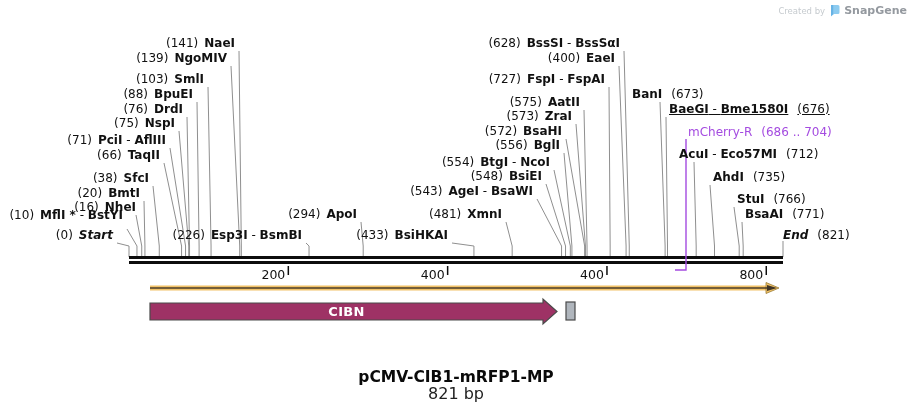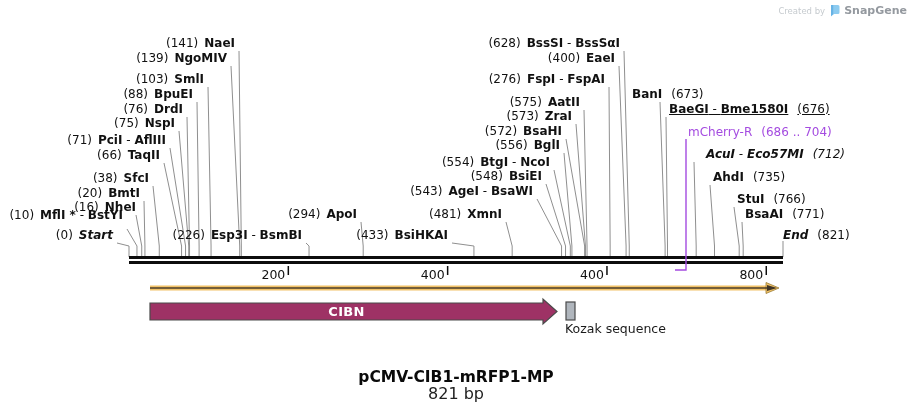--- a/index.html
+++ b/index.html
@@ -103,39 +103,38 @@
       <div class="site-label pf" style="top: 208px; right: 555px;"><span class="pos">(294)</span><span class="nm"><span>ApoI</span></span></div>
       <div class="site-label pf" style="top: 229px; right: 464px;"><span class="pos">(433)</span><span class="nm"><span>BsiHKAI</span></span></div>
       <div class="site-label pf" style="top: 208px; right: 410px;"><span class="pos">(481)</span><span class="nm"><span>XmnI</span></span></div>
       <div class="site-label pf" style="top: 185px; right: 379px;"><span class="pos">(543)</span><span class="nm"><span>AgeI</span><span class="sep"> - </span><span>BsaWI</span></span></div>
       <div class="site-label pf" style="top: 170px; right: 370px;"><span class="pos">(548)</span><span class="nm"><span>BsiEI</span></span></div>
       <div class="site-label pf" style="top: 156px; right: 362px;"><span class="pos">(554)</span><span class="nm"><span>BtgI</span><span class="sep"> - </span><span>NcoI</span></span></div>
       <div class="site-label pf" style="top: 139px; right: 352px;"><span class="pos">(556)</span><span class="nm"><span>BglI</span></span></div>
       <div class="site-label pf" style="top: 125px; right: 350px;"><span class="pos">(572)</span><span class="nm"><span>BsaHI</span></span></div>
       <div class="site-label pf" style="top: 110px; right: 340px;"><span class="pos">(573)</span><span class="nm"><span>ZraI</span></span></div>
       <div class="site-label pf" style="top: 96px; right: 332px;"><span class="pos">(575)</span><span class="nm"><span>AatII</span></span></div>
-      <div class="site-label pf" style="top: 73px; right: 307px;"><span class="pos">(276)</span><span class="nm"><span>FspI</span><span class="sep"> - </span><span>FspAI</span></span></div>
+      <div class="site-label pf" style="top: 73px; right: 307px;"><span class="pos">(727)</span><span class="nm"><span>FspI</span><span class="sep"> - </span><span>FspAI</span></span></div>
       <div class="site-label pf" style="top: 52px; right: 297px;"><span class="pos">(400)</span><span class="nm"><span>EaeI</span></span></div>
       <div class="site-label pf" style="top: 37px; right: 292px;"><span class="pos">(628)</span><span class="nm"><span>BssSI</span><span class="sep"> - </span><span>BssSαI</span></span></div>
       <div class="site-label nf" style="top: 88px; left: 632px;"><span class="nm"><span>BanI</span></span><span class="pos">(673)</span></div>
       <div class="site-label nf" style="top: 103px; left: 669px; text-decoration: underline;"><span class="nm"><span>BaeGI</span><span class="sep"> - </span><span>Bme1580I</span></span><span class="pos">(676)</span></div>
-      <div class="site-label nf" style="top: 148px; left: 706px; font-style: italic;"><span class="nm"><span>AcuI</span><span class="sep"> - </span><span>Eco57MI</span></span><span class="pos">(712)</span></div>
+      <div class="site-label nf" style="top: 148px; left: 679px;"><span class="nm"><span>AcuI</span><span class="sep"> - </span><span>Eco57MI</span></span><span class="pos">(712)</span></div>
       <div class="site-label nf" style="top: 171px; left: 713px;"><span class="nm"><span>AhdI</span></span><span class="pos">(735)</span></div>
       <div class="site-label nf" style="top: 193px; left: 737px;"><span class="nm"><span>StuI</span></span><span class="pos">(766)</span></div>
       <div class="site-label nf" style="top: 208px; left: 745px;"><span class="nm"><span>BsaAI</span></span><span class="pos">(771)</span></div>
       <div class="site-label nf" style="top: 229px; left: 783px;"><span class="nm it"><span>End</span></span><span class="pos">(821)</span></div>
     </div>
 
   <div id="primer-label" style="left: 688px; top: 126px; color: rgb(164, 75, 224);">
     <span class="nm">mCherry-R</span><span class="pos">(686 .. 704)</span>
   </div>
 
   <div id="cibn-label" style="left: 150px; top: 304px; width: 393px;">CIBN</div>
 
-  <div id="kozak-label" style="left: 565px; top: 321px;">Kozak sequence</div>
 
   <div id="title-block">
     <div id="map-title">pCMV-CIB1-mRFP1-MP</div>
     <div id="map-length">821 bp</div>
   </div>
 
   <div id="credit">
     <span class="by">Created by</span>
     <svg width="11" height="13" viewBox="0 0 11 13">
       <path d="M2 1 h7 a1.5 1.5 0 0 1 1.5 1.5 v6 a1.5 1.5 0 0 1 -1.5 1.5 h-4 l-3 2.5 z" fill="#8ccbf0"></path>

